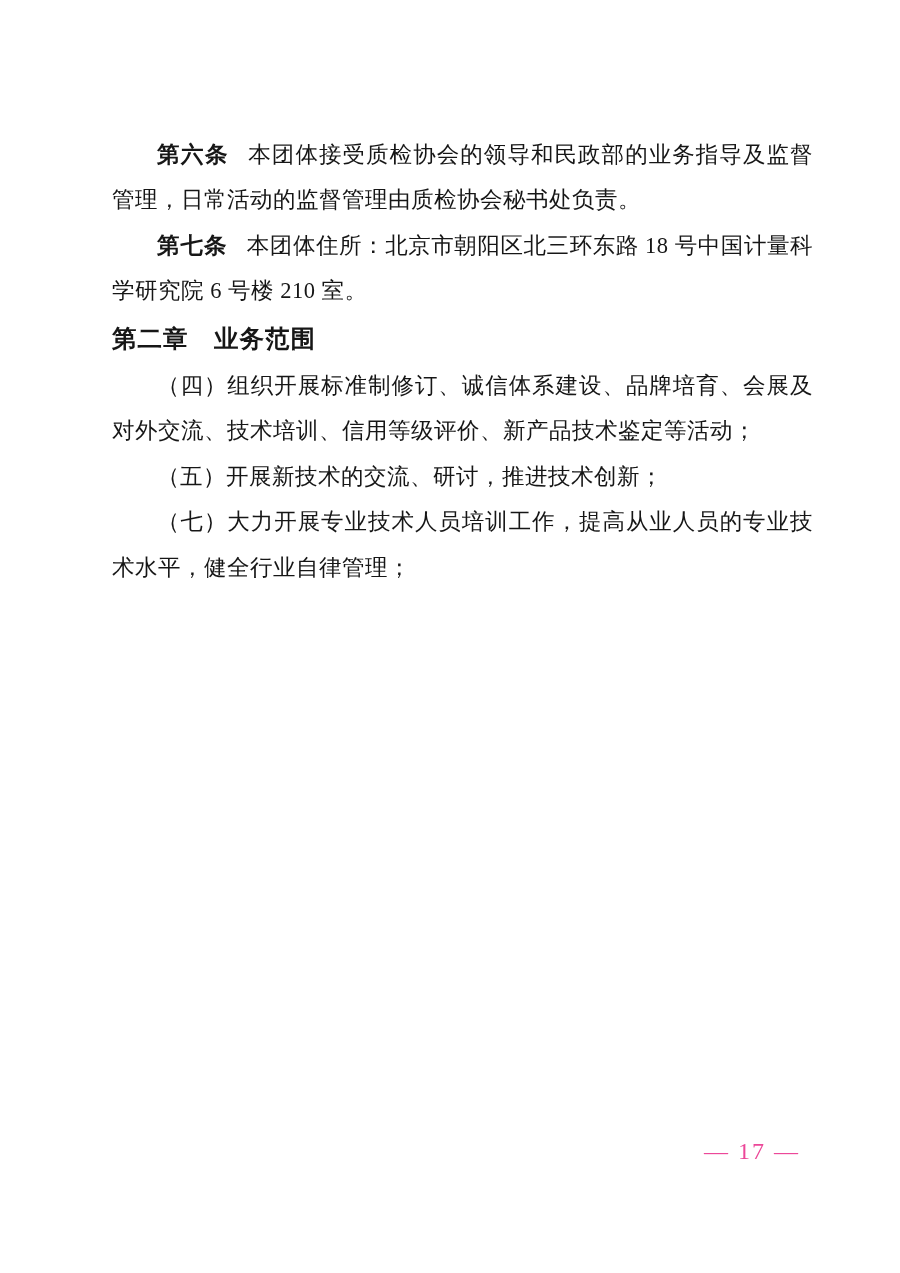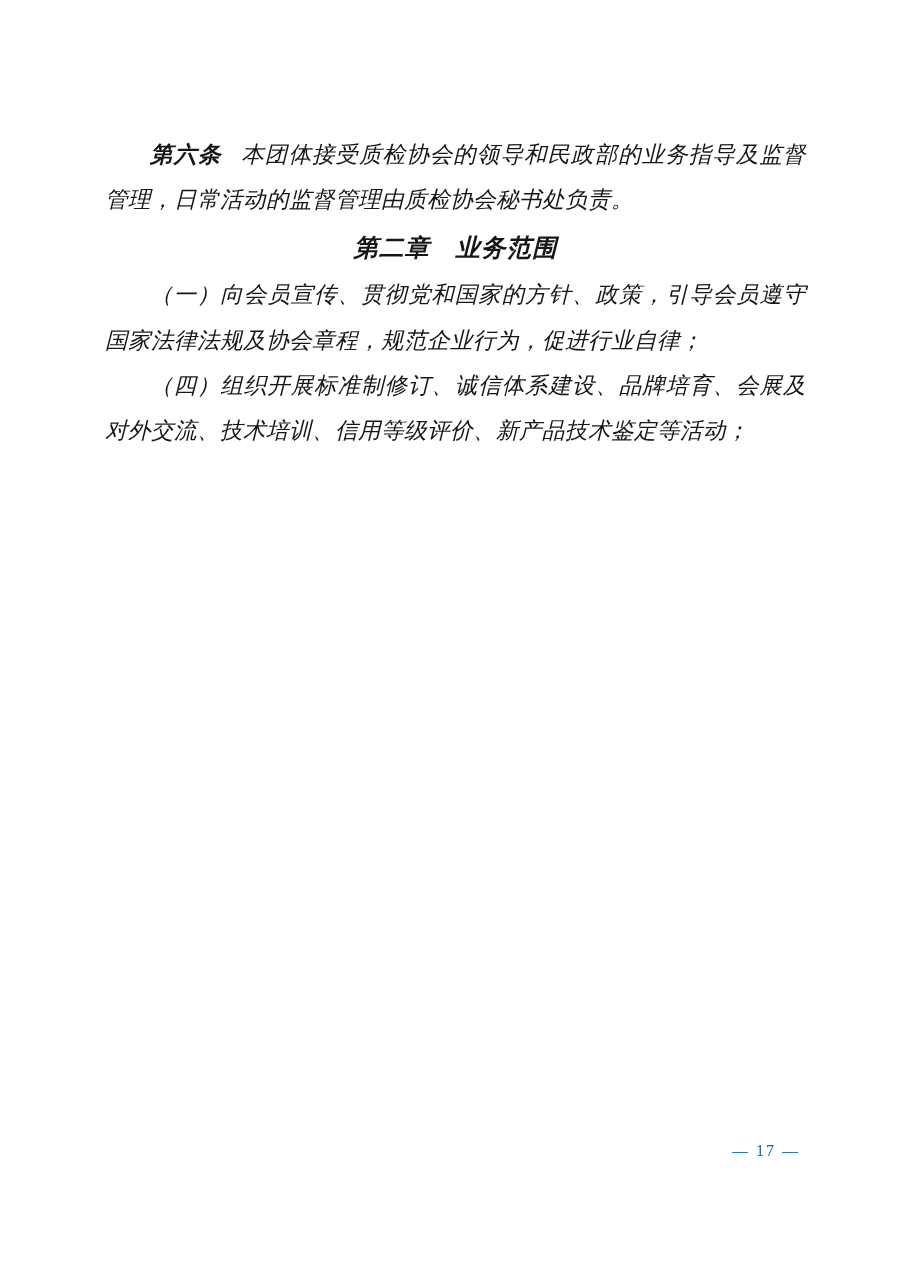--- a/index.html
+++ b/index.html
@@ -12,68 +12,68 @@
     width: 900px;
     height: 1273px;
     background: #ffffff;
     color: #161616;
     font-family: "Liberation Serif", "DejaVu Serif", serif;
     overflow: hidden;
   }
   .content {
     position: absolute;
     top: 132px;
-    left: 105px;
+    left: 112px;
     width: 701px;
-    font-style: italic;
   }
   .para {
     margin: 0;
     font-size: 22.5px;
     line-height: 45.4px;
     text-align: justify;
     text-align-last: left;
     text-indent: 2em;
     letter-spacing: 0.5px;
   }
   .para .article-label {
     font-weight: bold;
     margin-right: 0.85em;
     letter-spacing: 1px;
   }
   .chapter-heading {
     margin: 2px 0 2px 0;
     font-size: 24.5px;
     font-weight: bold;
     line-height: 45.4px;
-    text-align: center;
     letter-spacing: 1px;
   }
   .page-number {
     position: absolute;
     top: 1136px;
     right: 100px;
-    font-size: 16px;
+    font-size: 24px;
     line-height: 30px;
     letter-spacing: 2px;
-    color: #0369a1;
+    color: #ec4899;
     white-space: nowrap;
   }
 </style>
 </head>
 <body>
 
 <div class="page">
   <div class="content">
 
     <p class="para"><span class="article-label">第六条</span><span>本团体接受质检协会的领导和民政部的业务指导及监督管理，日常活动的监督管理由质检协会秘书处负责。</span></p>
 
+    <p class="para"><span class="article-label">第七条</span><span>本团体住所：北京市朝阳区北三环东路 18 号中国计量科学研究院 6 号楼 210 室。</span></p>
 
     <h2 class="chapter-heading">第二章　业务范围</h2>
 
 
-    <p class="para">（一）向会员宣传、贯彻党和国家的方针、政策，引导会员遵守国家法律法规及协会章程，规范企业行为，促进行业自律；</p>
     <p class="para">（四）组织开展标准制修订、诚信体系建设、品牌培育、会展及对外交流、技术培训、信用等级评价、新产品技术鉴定等活动；</p>
+    <p class="para">（五）开展新技术的交流、研讨，推进技术创新；</p>
+    <p class="para">（七）大力开展专业技术人员培训工作，提高从业人员的专业技术水平，健全行业自律管理；</p>
 
   </div>
 
   <div class="page-number">— 17 —</div>
 </div>
 
 </body></html>

